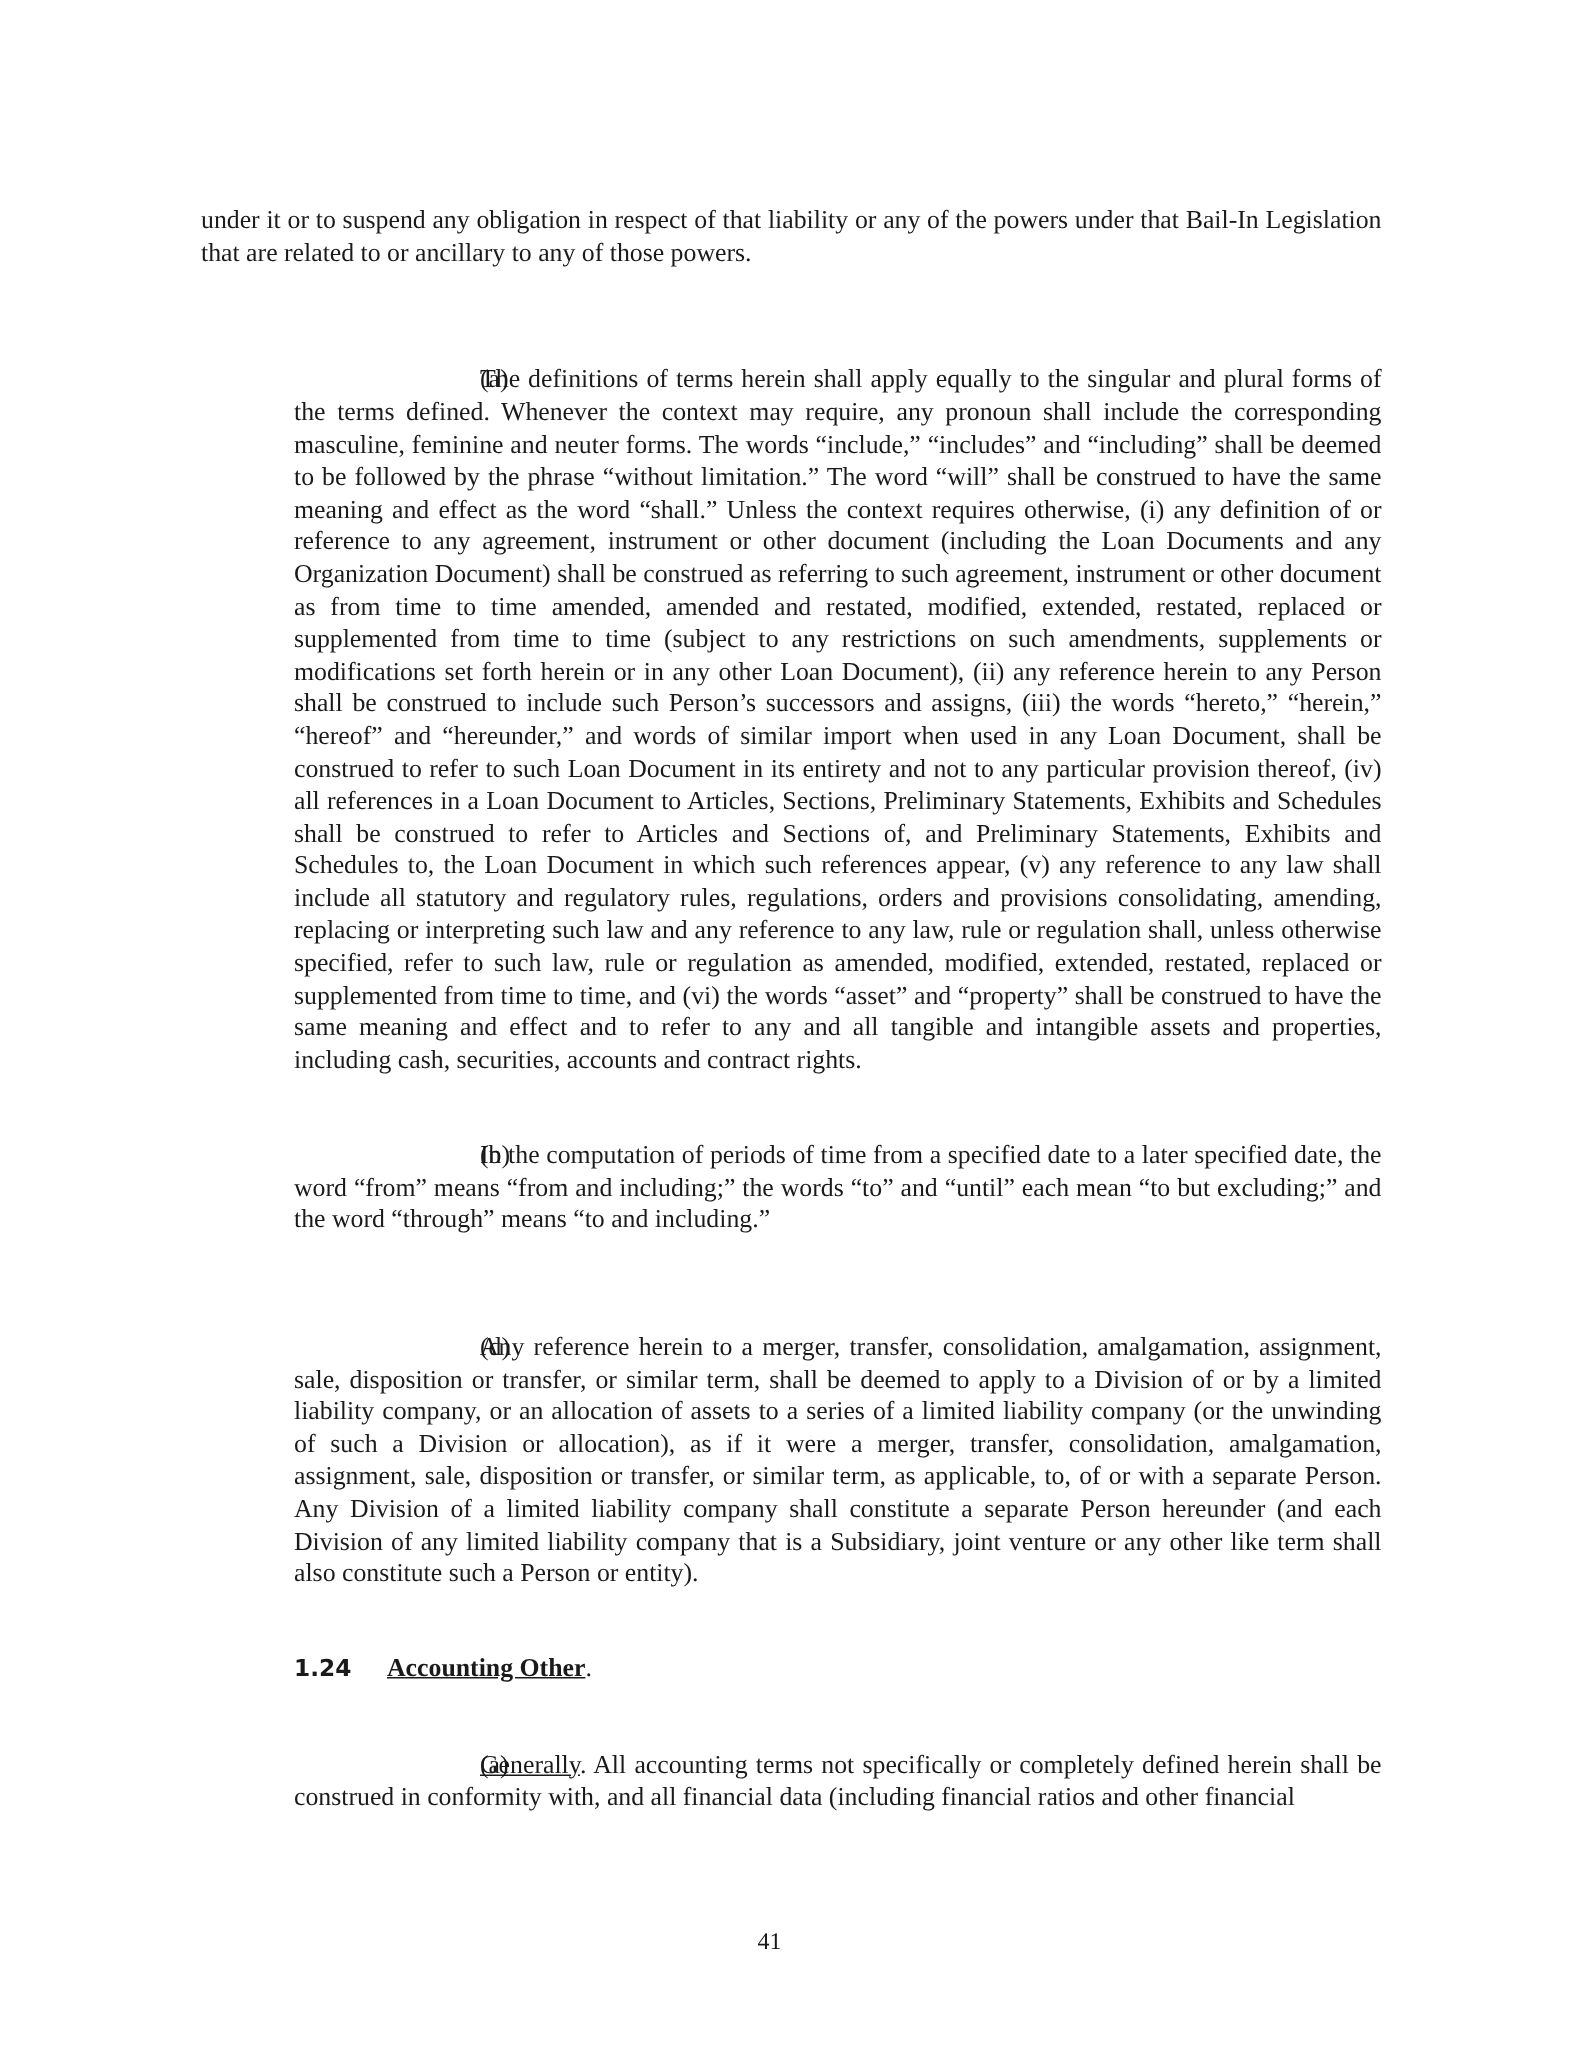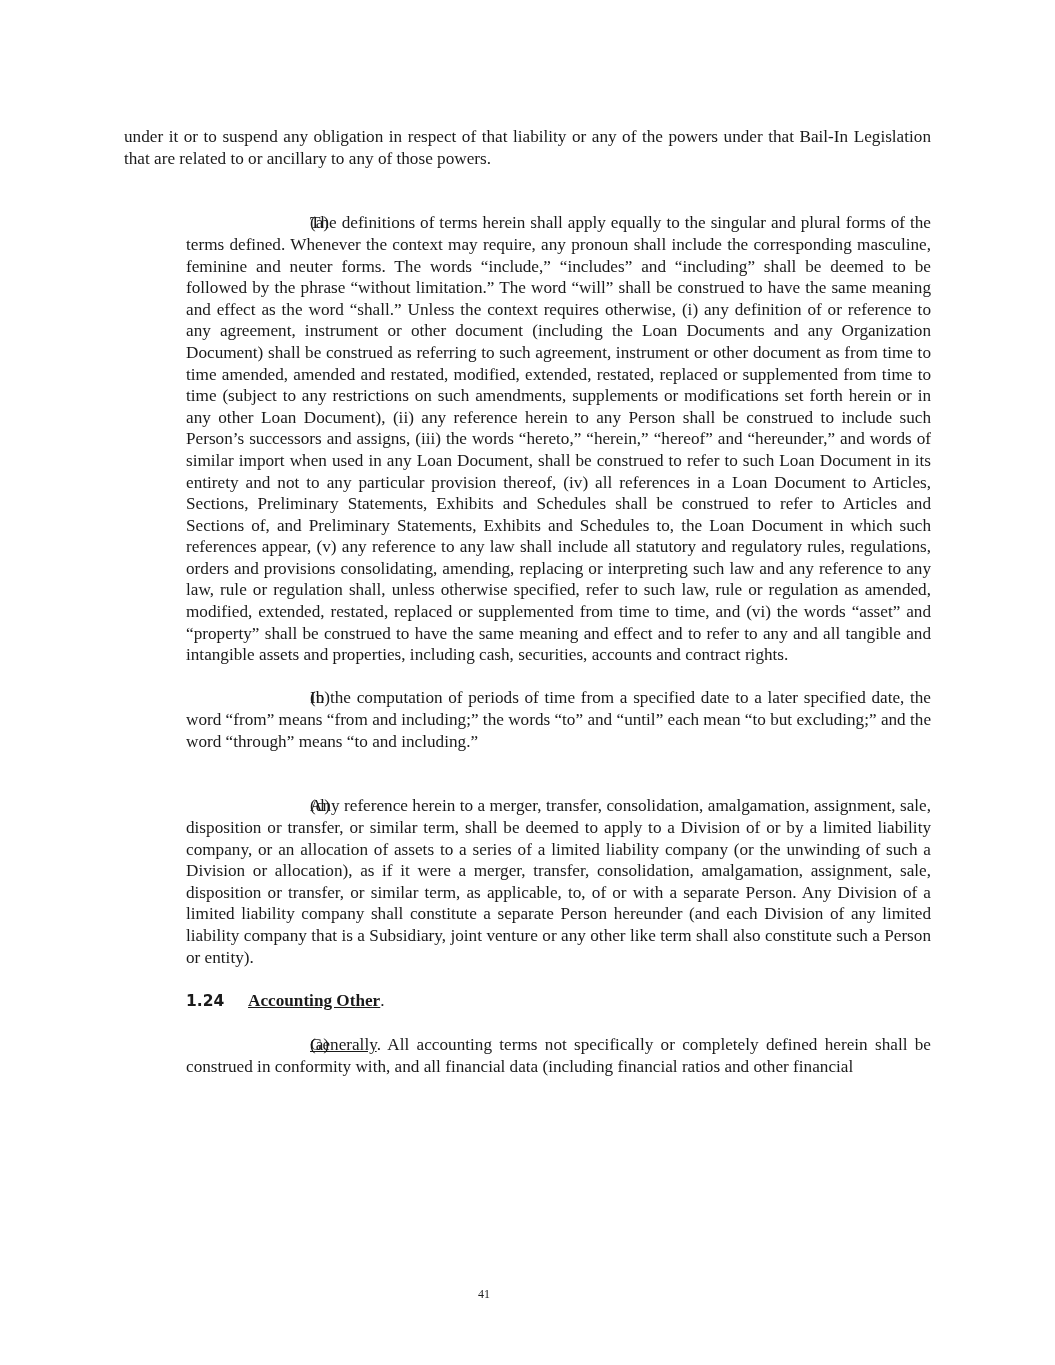--- a/index.html
+++ b/index.html
@@ -17,21 +17,21 @@
       font-size: 17.2px;
       line-height: 21.6px;
     }
     .page {
       position: absolute;
       left: 124px;
       top: 126px;
       width: 807px;
     }
     p {
-      margin: 0;
+      margin: 10px;
       text-align: justify;
       text-align-last: left;
     }
     .gap { height: 21.6px; }
     .indent-block {
       margin-left: 62px;
     }
     .sec-num {
       font-family: "DejaVu Sans", "Liberation Sans", sans-serif;
       font-weight: bold;
@@ -53,21 +53,22 @@
     .para-first {
       text-indent: 62px;
     }
     .u { text-decoration: underline; }
     .page-number {
       position: absolute;
       left: 0;
       width: 968px;
       top: 1284px;
       text-align: center;
-      font-size: 12px;
+      font-size: 16px;
+      padding-left: 29px;
     }
   </style>
 </head>
 <body>
 
 <div class="page">
 
   <p>under it or to suspend any obligation in respect of that liability or any of the powers under that Bail-In Legislation that are related to or ancillary to any of those powers.</p>
 
   <div class="gap"></div>

